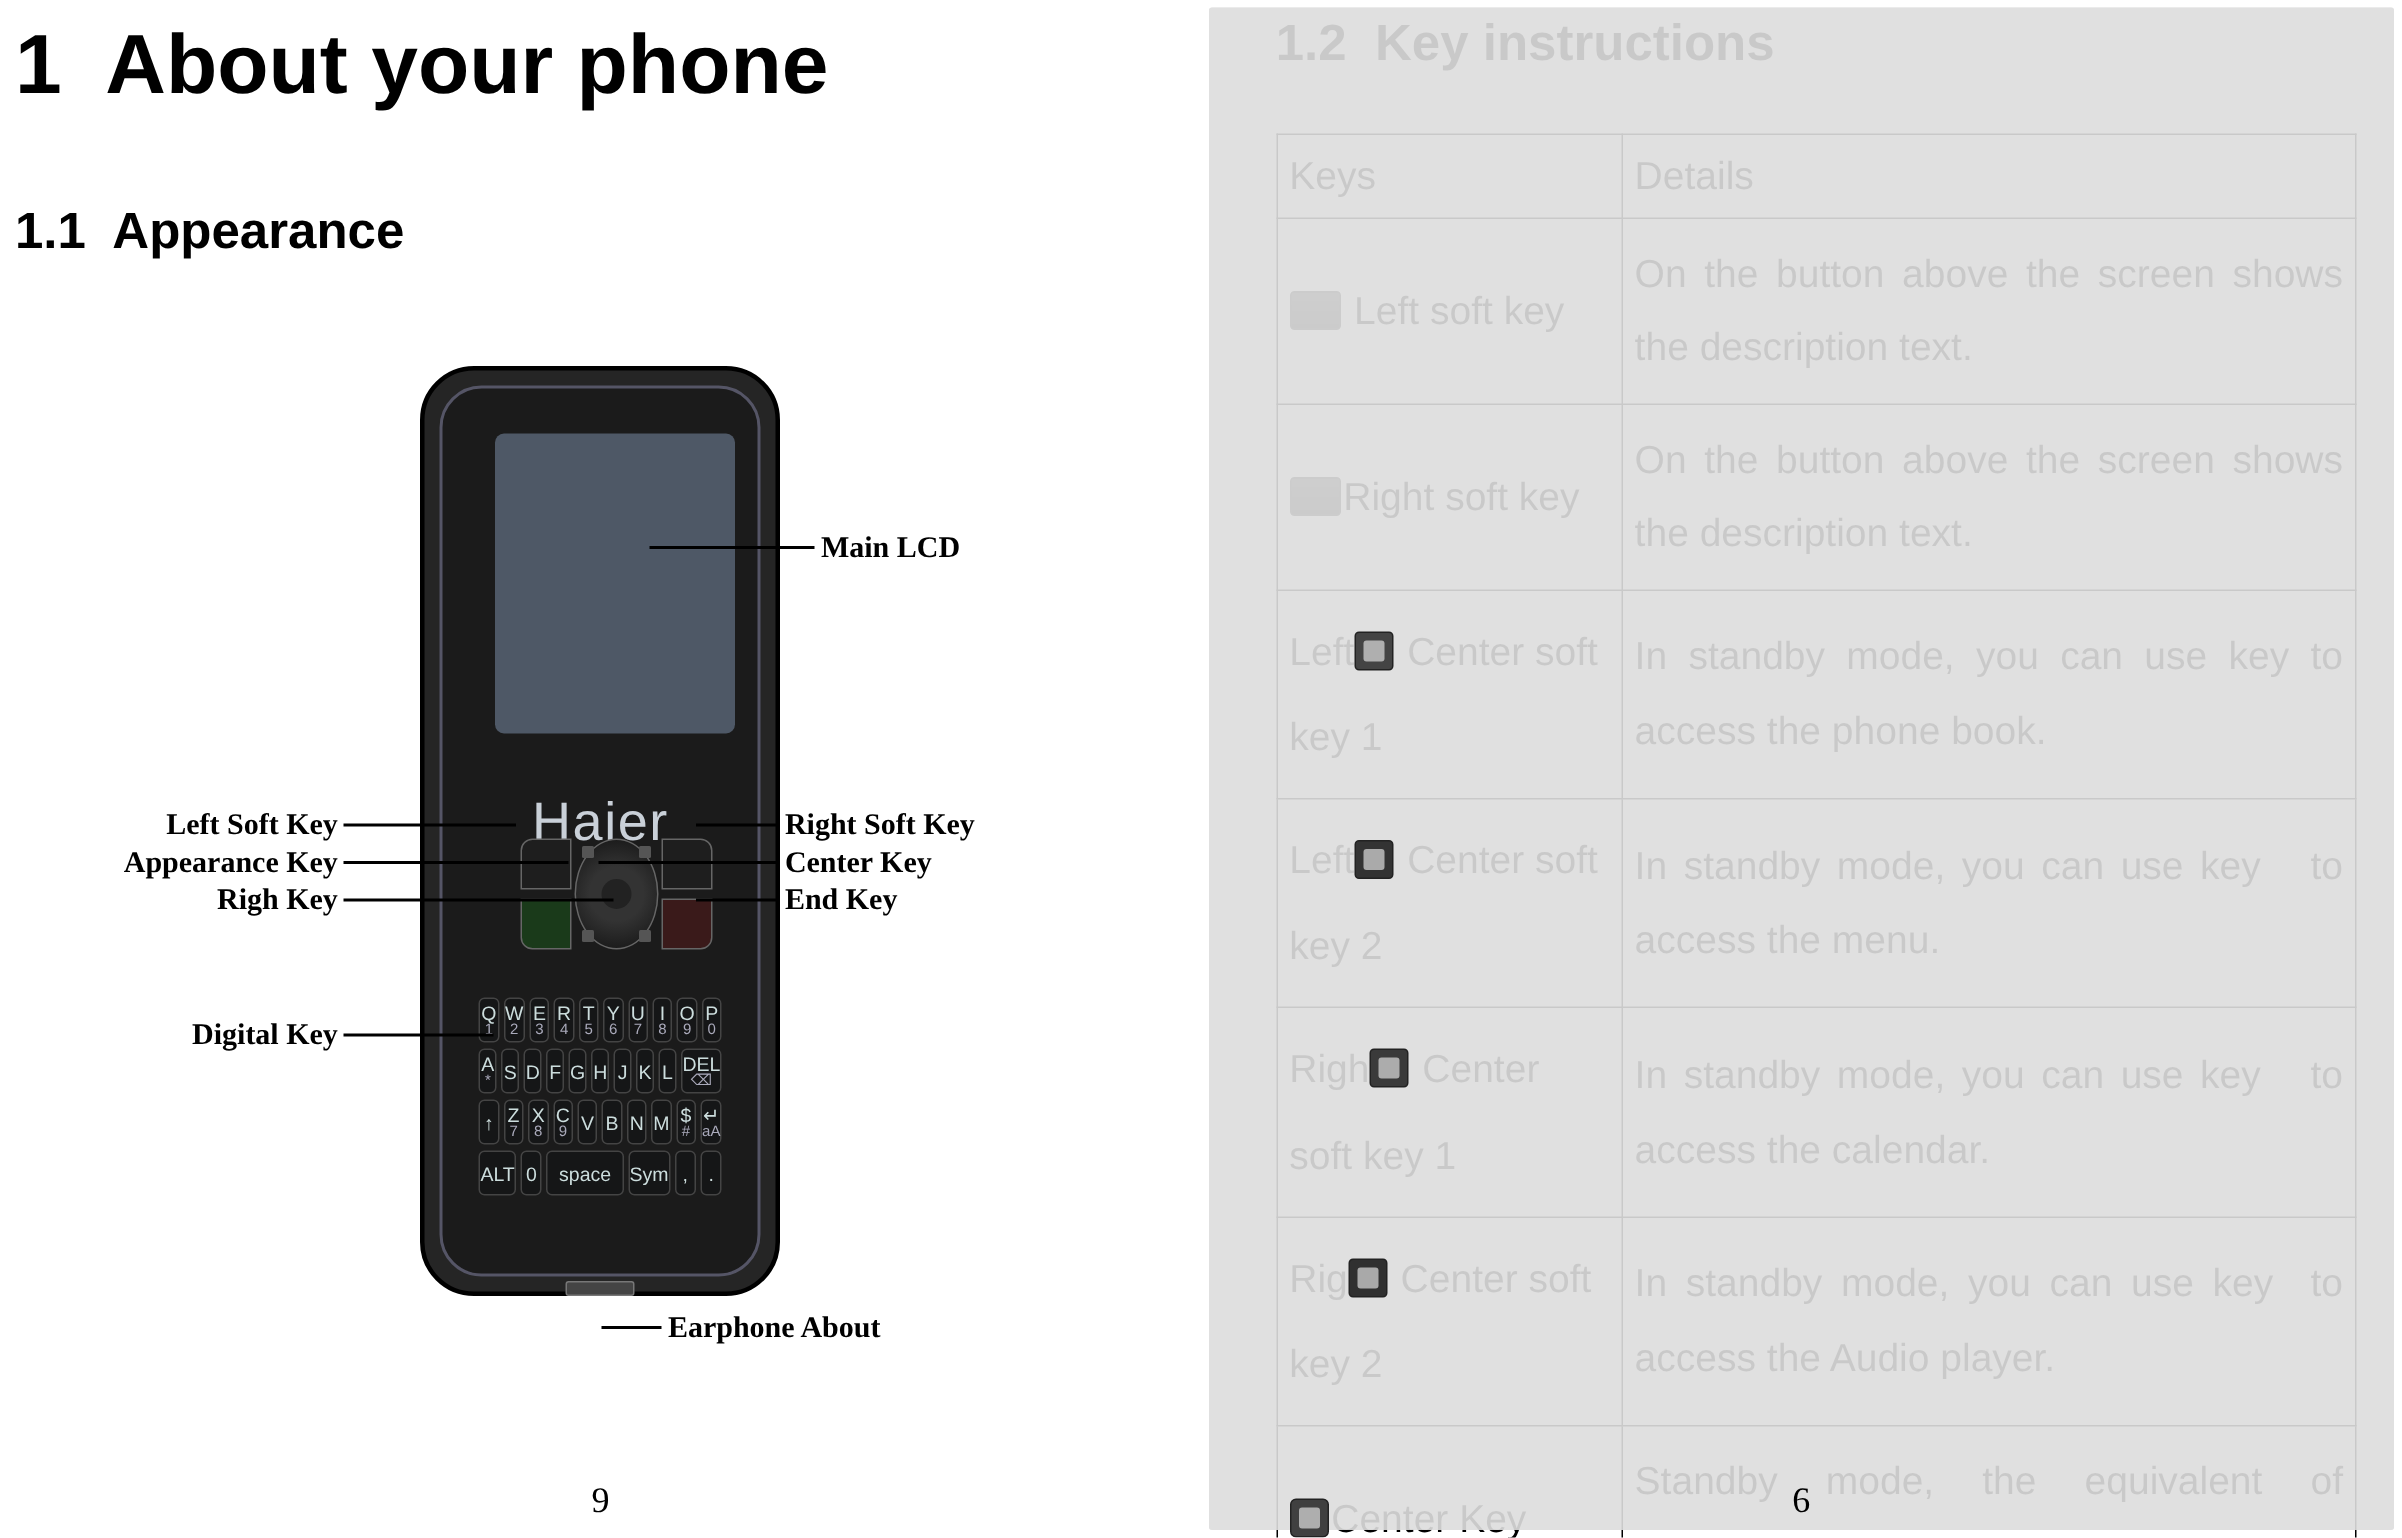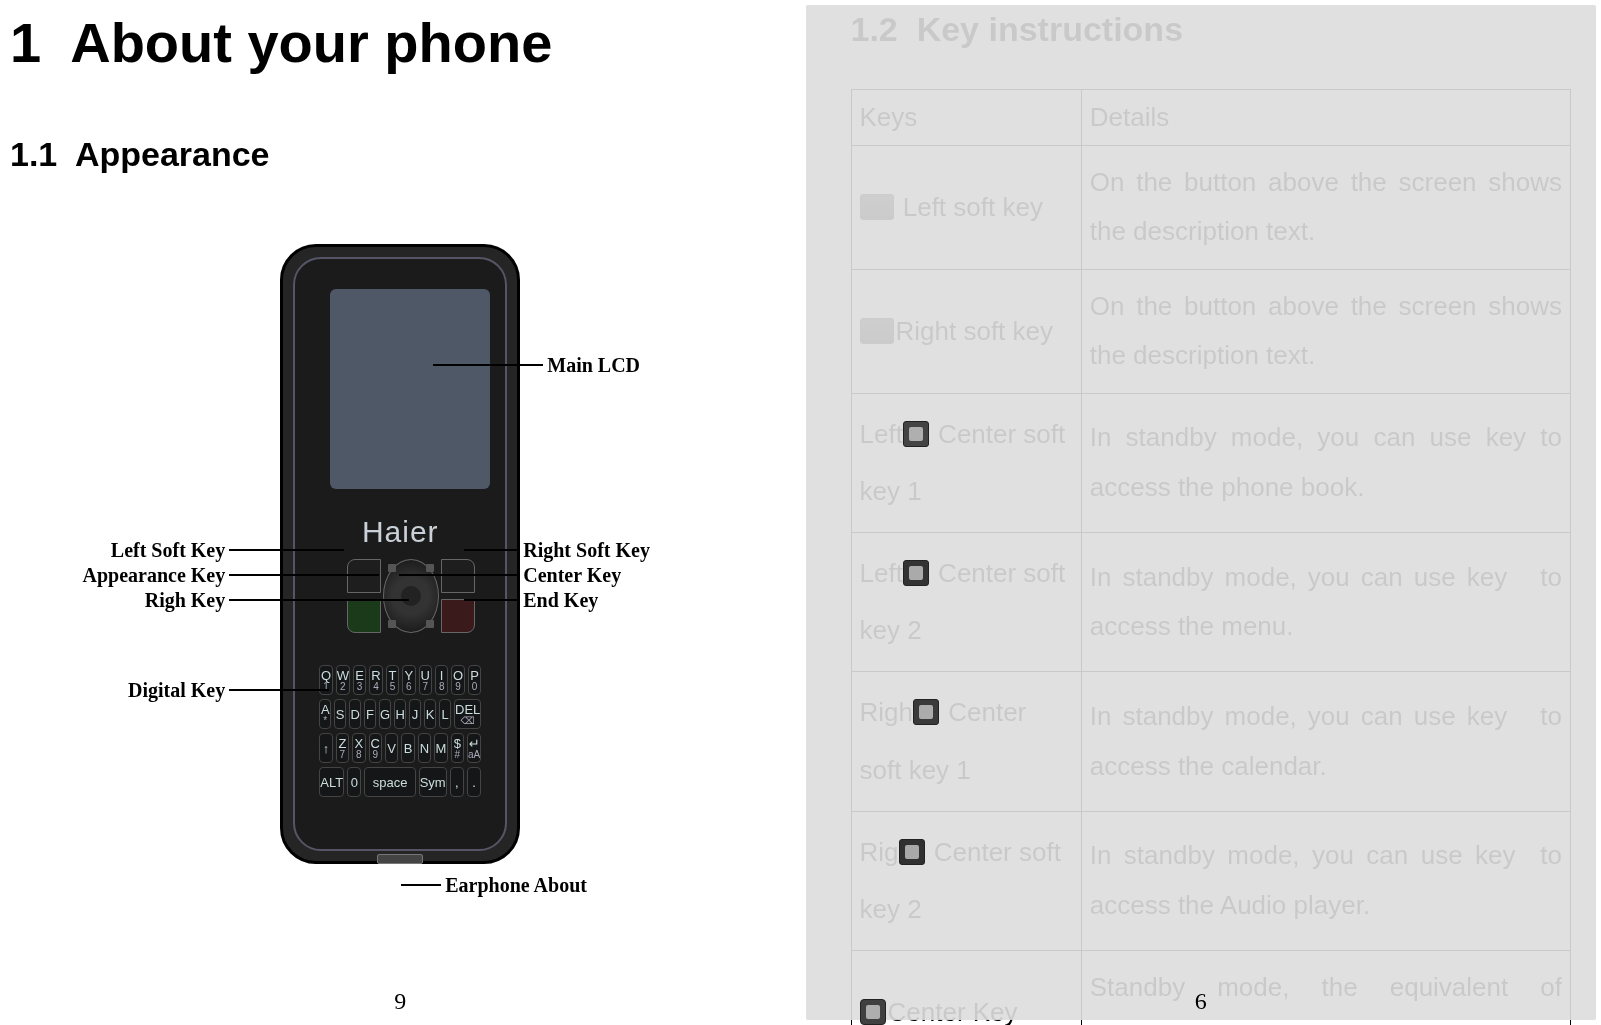--- a/index.html
+++ b/index.html
@@ -10,21 +10,21 @@
   .page-right { padding-left: 50px; padding-right: 30px; }
   h1.chapter { font-size: 56px; font-weight: bold; margin-top: 0; margin-bottom: 60px; }
   h2.section { font-size: 34px; font-weight: bold; margin-bottom: 60px; }
   h2.section-right { font-size: 34px; font-weight: bold; margin-bottom: 40px; margin-top: 0; }
   .page-number { position: absolute; bottom: 10px; left: 50%; transform: translateX(-50%); font-family: "Times New Roman", serif; font-size: 24px; }
   
   .phone-diagram { position: relative; width: 560px; height: 720px; margin: 0 auto; }
   .phone-body { position: absolute; left: 185px; top: 10px; width: 240px; height: 620px; border: 3px solid #000; border-radius: 36px; background: #252525; }
   .phone-inner { position: absolute; inset: 10px; border: 2px solid #556; border-radius: 28px; background: #1b1b1b; }
   .phone-screen { position: absolute; left: 35px; top: 30px; width: 160px; height: 200px; background: #4e5866; border-radius: 6px; }
-  .phone-brand { position: absolute; top: 256px; width: 100%; text-align: center; color: #c9d0d8; font-size: 30px; font-family: Arial, sans-serif; letter-spacing: 1px; }
+  .phone-brand { position: absolute; top: 268px; width: 100%; text-align: center; color: #c9d0d8; font-size: 36px; font-family: Arial, sans-serif; letter-spacing: 1px; }
   .nav-cluster { position: absolute; top: 300px; left: 52px; width: 128px; height: 90px; }
   .nav-btn { position: absolute; background: #1e1e1e; border: 1px solid #666; }
   .nav-softL { left: 0; top: 0; width: 34px; height: 34px; border-top-left-radius: 8px; }
   .nav-softR { right: 0; top: 0; width: 34px; height: 34px; border-top-right-radius: 8px; }
   .nav-send { left: 0; top: 40px; width: 34px; height: 34px; border-bottom-left-radius: 8px; background: #1a3a1a; }
   .nav-end  { right: 0; top: 40px; width: 34px; height: 34px; border-bottom-right-radius: 8px; background: #3a1a1a; }
   .nav-pad  { left: 36px; top: 0; width: 56px; height: 74px; border-radius: 50%; background: radial-gradient(circle at 50% 50%, #333 40%, #111 100%); }
   .nav-ctr  { position: absolute; left: 50%; top: 50%; width: 20px; height: 20px; transform: translate(-50%,-50%); background: #222; border-radius: 50%; }
   .nav-ctr-icon { position:absolute; width:8px; height:8px; background:#555; border-radius:1px; }
   .ico-tl { left:4px; top:4px; } .ico-tr { right:4px; top:4px; } .ico-bl { left:4px; bottom:4px; } .ico-br { right:4px; bottom:4px; }

